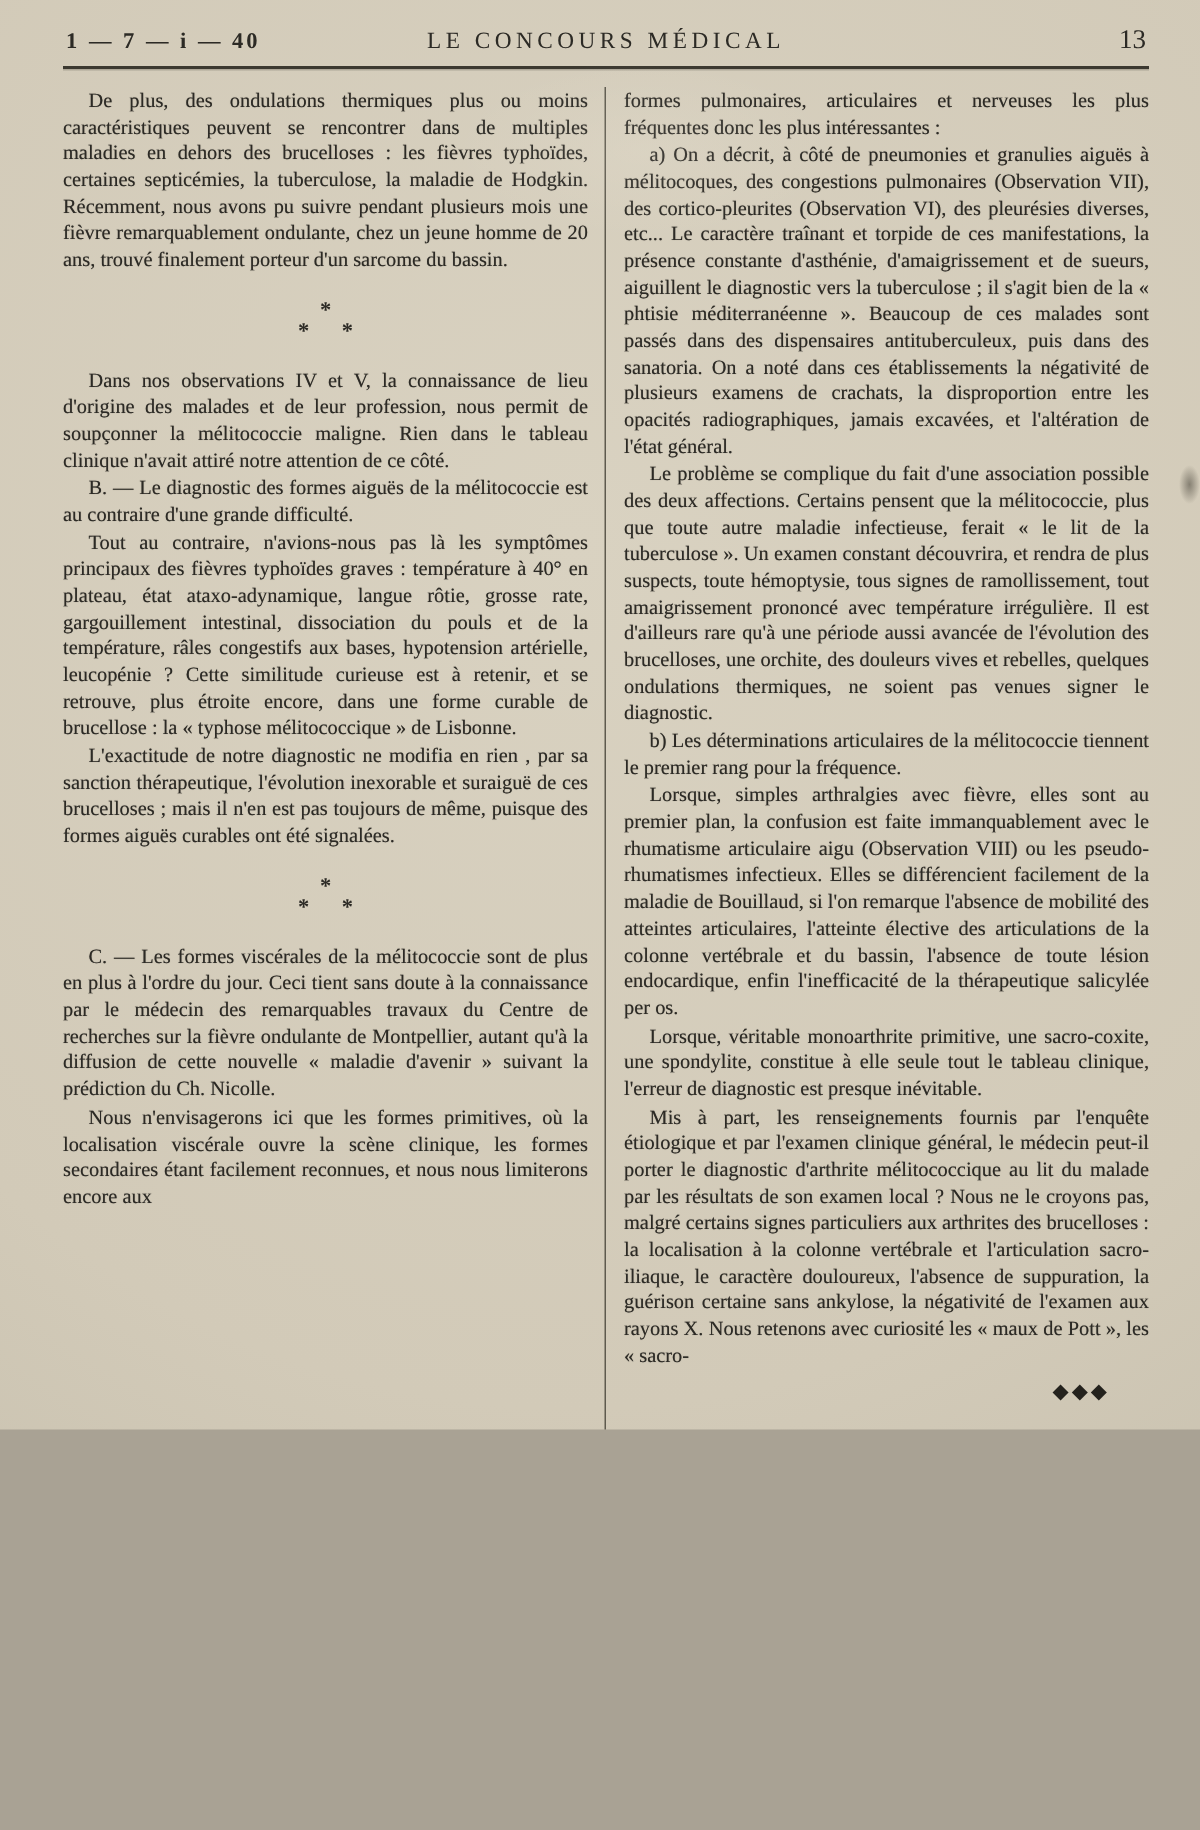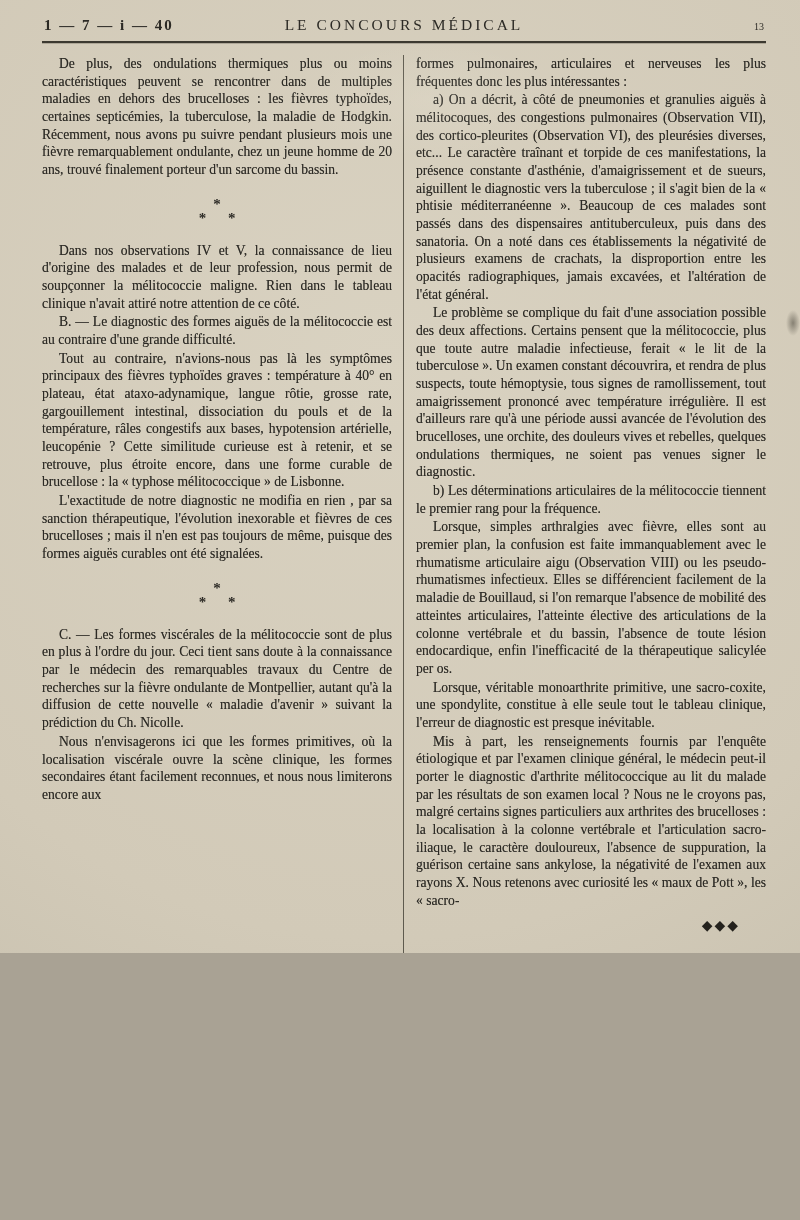--- a/index.html
+++ b/index.html
@@ -38,21 +38,21 @@
   }
   .journal-title {
     justify-self: center;
     font-weight: normal;
     font-size: 15.5px;
     letter-spacing: 3px;
   }
   .page-number {
     justify-self: end;
     font-weight: normal;
-    font-size: 10px;
+    font-size: 18px;
     margin-left: 31px;
   }
   .header-rule {
     height: 2px;
     margin: 2px 34px 0 42px;
     background: #3c3930;
     box-shadow: 0 1px 0 rgba(60,57,48,.25);
   }
 
   .columns {
@@ -151,21 +151,21 @@
       <p class="para">De plus, des ondulations thermiques plus ou moins caractéristiques peuvent se rencontrer dans de multiples maladies en dehors des brucelloses : les fièvres typhoïdes, certaines septicémies, la tuberculose, la maladie de Hodgkin. Récemment, nous avons pu suivre pendant plusieurs mois une fièvre remarquablement ondulante, chez un jeune homme de 20 ans, trouvé finalement porteur d'un sarcome du bassin.</p>
 
       <div class="asterism">
         <span class="ast-top">*</span>
         <span class="ast-bottom">* *</span>
       </div>
 
       <p class="para">Dans nos observations IV et V, la connaissance de lieu d'origine des malades et de leur profession, nous permit de soupçonner la mélitococcie maligne. Rien dans le tableau clinique n'avait attiré notre attention de ce côté.</p>
       <p class="para">B. — Le diagnostic des formes aiguës de la mélitococcie est au contraire d'une grande difficulté.</p>
       <p class="para">Tout au contraire, n'avions-nous pas là les symptômes principaux des fièvres typhoïdes graves : température à 40° en plateau, état ataxo-adynamique, langue rôtie, grosse rate, gargouillement intestinal, dissociation du pouls et de la température, râles congestifs aux bases, hypotension artérielle, leucopénie ? Cette similitude curieuse est à retenir, et se retrouve, plus étroite encore, dans une forme curable de brucellose : la « typhose mélitococcique » de Lisbonne.</p>
-      <p class="para">L'exactitude de notre diagnostic ne modifia en rien , par sa sanction thérapeutique, l'évolution inexorable et fièvres de ces brucelloses ; mais il n'en est pas toujours de même, puisque des formes aiguës curables ont été signalées.</p>
+      <p class="para">L'exactitude de notre diagnostic ne modifia en rien , par sa sanction thérapeutique, l'évolution inexorable et suraiguë de ces brucelloses ; mais il n'en est pas toujours de même, puisque des formes aiguës curables ont été signalées.</p>
 
       <div class="asterism">
         <span class="ast-top">*</span>
         <span class="ast-bottom">* *</span>
       </div>
 
       <p class="para">C. — Les formes viscérales de la mélitococcie sont de plus en plus à l'ordre du jour. Ceci tient sans doute à la connaissance par le médecin des remarquables travaux du Centre de recherches sur la fièvre ondulante de Montpellier, autant qu'à la diffusion de cette nouvelle « maladie d'avenir » suivant la prédiction du Ch. Nicolle.</p>
       <p class="para">Nous n'envisagerons ici que les formes primitives, où la localisation viscérale ouvre la scène clinique, les formes secondaires étant facilement reconnues, et nous nous limiterons encore aux</p>
 
       <div class="footnote-block">

